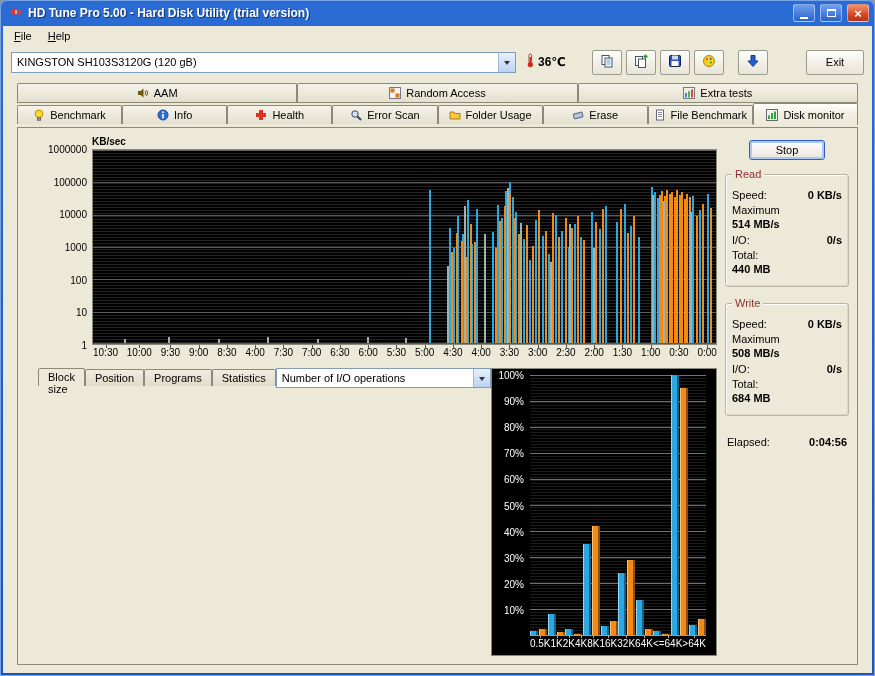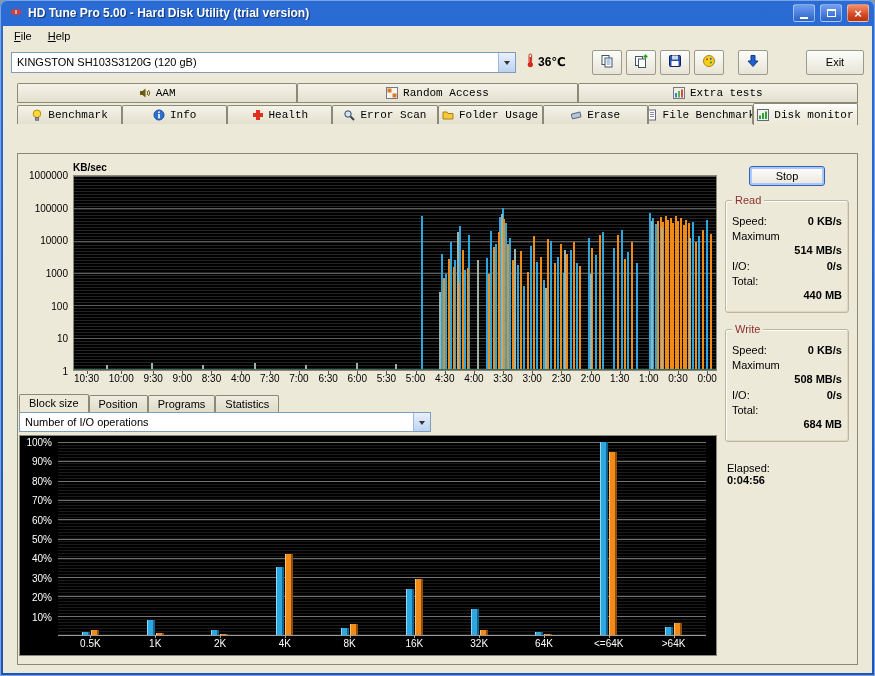--- a/index.html
+++ b/index.html
@@ -39,35 +39,35 @@
   .combo-arrow::after{ content:''; width:0; height:0; border:3px solid transparent; border-top:4px solid #333; margin-top:4px; }
   .temp{ display:flex; align-items:center; gap:3px; font-weight:bold; font-size:12px; margin-left:10px; }
   .tb-group{ display:flex; gap:4px; margin-left:26px; }
   .tbtn{ width:30px; height:25px; background:linear-gradient(#fdfdfa,#e7e4d6); border:1px solid #9a9a8e;
     border-radius:2px; display:flex; align-items:center; justify-content:center; }
   .arrow-btn{ margin-left:14px; }
   .exit-btn{ margin-left:auto; width:58px; height:25px; background:linear-gradient(#fdfdfa,#e7e4d6);
     border:1px solid #9a9a8e; border-radius:2px; font-size:11px; display:flex; align-items:center; justify-content:center; }
 
   
-  .tabs{ margin:3px 14px 16px; position:relative; z-index:2;font-family:Liberation Mono, monospace; }
+  .tabs{ margin:3px 14px 0; position:relative; z-index:2; }
   .tab-row{ display:flex; }
   .tab{ flex:1; border:1px solid #8a8a77; border-bottom:none; border-radius:2px 2px 0 0;
     background:linear-gradient(#f5f3e9,#e3e0cf); display:flex; align-items:center; justify-content:center;
     gap:5px; height:19px; margin-top:2px; padding:0 3px; white-space:nowrap; overflow:hidden; }
   .tabs-top{ border-bottom:1px solid #8a8a77; }
   .tabs-top .tab{ margin-top:0; }
   .tab.active{ height:22px; margin-top:0; margin-bottom:-1px;
     background:linear-gradient(#ffffff,#f2f0e4 40%,#ece9d8); position:relative; z-index:3; }
   .tab-icon{ display:inline-flex; width:12px; height:12px; }
   .tab-icon svg{ display:block; }
 
   
-  .panel{ margin:13px 14px 8px; flex:1; border:1px solid #8a8a77; background:#ece9d8;
-    display:flex; padding:8px 8px 8px 1px; gap:8px; min-height:0; }
+  .panel{ margin:3px 14px 8px; flex:1; border:1px solid #8a8a77; background:#ece9d8;
+    display:flex; padding:8px 8px 8px 20px; gap:8px; min-height:0; }
   .left-col{ flex:1; display:flex; flex-direction:column; min-width:0; }
   .side-col{ width:124px; display:flex; flex-direction:column; padding-top:2px; }
 
   .kb-label{ font-weight:bold; font-size:10px; margin:0 0 2px 54px; }
   .mon-row{ display:flex; }
   .mon-ylabels{ width:54px; position:relative; }
   .ylab{ position:absolute; right:5px; transform:translateY(-50%); font-size:10px; }
   .monitor-chart{ flex:1; height:196px; position:relative; overflow:hidden; border:1px solid #8a887a;
     background-color:#000;
     background-image:repeating-linear-gradient(to bottom,#232323 0 1px,#000 1px 3px); }
@@ -81,26 +81,26 @@
   
   .stop-btn{ align-self:center; width:76px; height:20px; margin:2px 0 14px;
     background:linear-gradient(#ffffff,#e8e5da); border:1px solid #2f5fc0; border-radius:3px;
     box-shadow:inset 0 0 0 2px #a9c8f2; font-size:11px; display:flex; align-items:center; justify-content:center; }
   .groupbox{ position:relative; border:1px solid #b9b5a0; border-radius:3px;
     box-shadow:inset 1px 1px 0 #fffefb, inset -1px -1px 0 #dcd8c4;
     padding:12px 6px 7px; margin-bottom:16px; }
   .gb-title{ position:absolute; top:-7px; left:6px; background:#ece9d8; padding:0 3px; color:#8b3030; }
   .gb-row{ display:flex; justify-content:space-between; margin:2px 0; }
   .gb-sub{ margin-top:3px; }
-  .gb-val{ font-weight:bold; text-align:right; margin:2px 0 4px; }
-  .elapsed{ display:flex; justify-content:space-between; padding:2px 2px; margin-top:2px;flex-direction:column; }
+  .gb-val{ font-weight:bold; text-align:left; margin:2px 0 4px; }
+  .elapsed{ display:flex; justify-content:space-between; padding:2px 2px; margin-top:2px; }
   .elapsed b{ font-weight:bold; }
 
   
-  .bottom-block{ flex:1; display:flex; flex-direction:column; margin-top:8px; min-height:0; }
+  .bottom-block{ flex:1; display:flex; flex-direction:row; margin-top:8px; min-height:0; }
   .sub-tabs{ display:flex; }
   .sub-tab{ border:1px solid #8a8a77; border-bottom:none; border-radius:2px 2px 0 0;
     padding:2px 9px 0; height:17px; margin-top:1px; background:linear-gradient(#efece0,#dfdccb); }
   .sub-tab.active{ height:18px; margin-top:0; background:#ece9d8; position:relative; z-index:2; }
   .io-combo{ width:412px; height:20px; margin:0 0 3px; }
 
   .bar-widget{ flex:1; border:1px solid #8a887a; background:#000; display:flex; flex-direction:column;
     padding:6px 10px 2px 2px; min-height:0; }
   .bar-row{ flex:1; display:flex; min-height:0; }
   .bar-ylabels{ width:36px; position:relative; }

